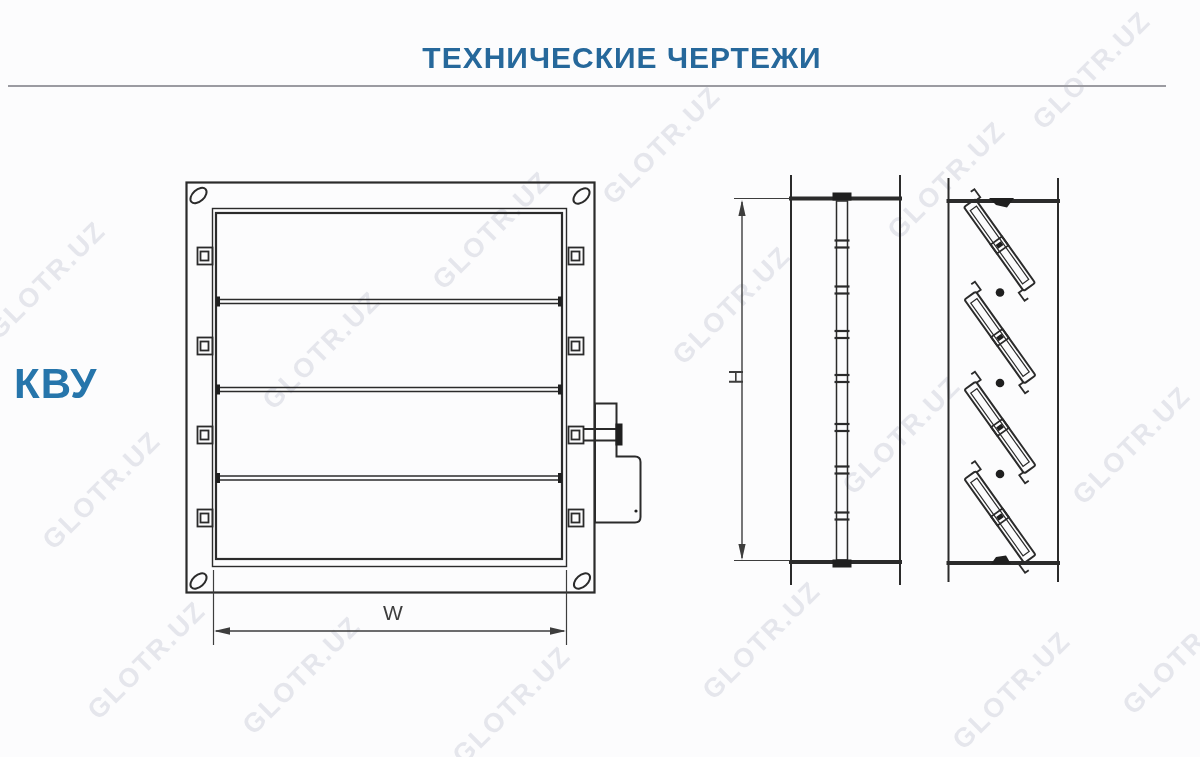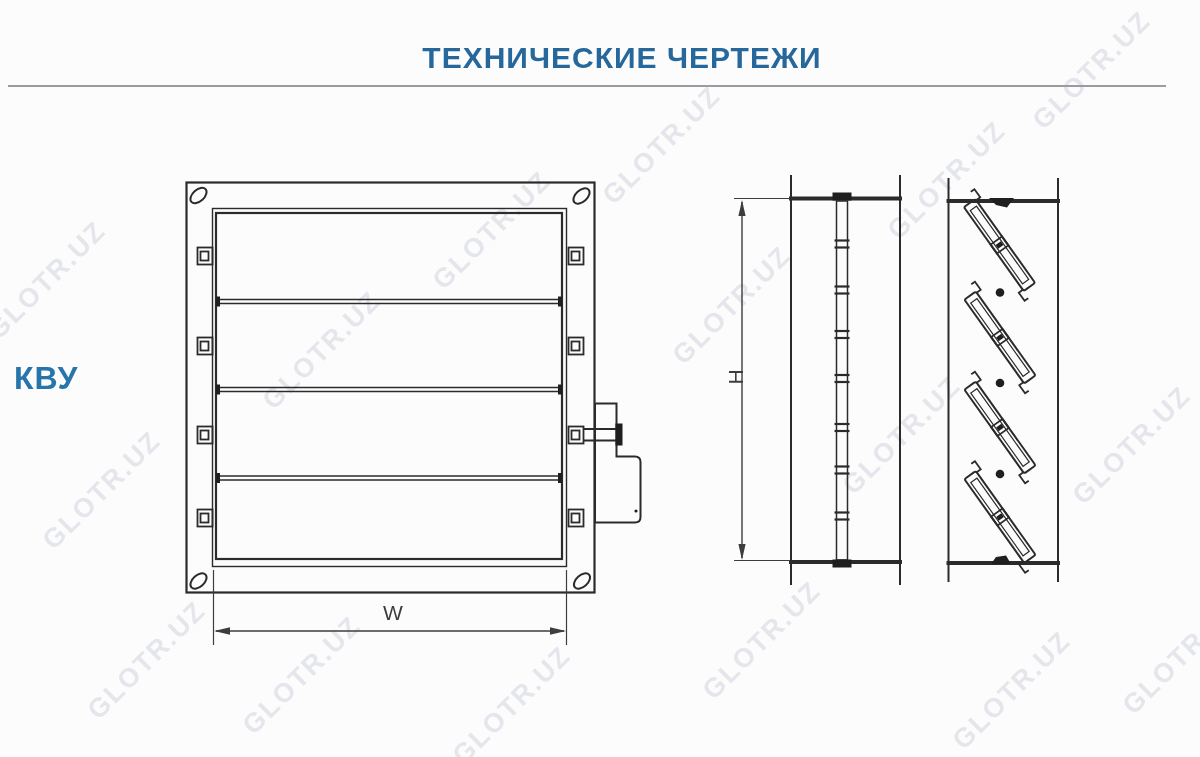--- a/index.html
+++ b/index.html
@@ -13,21 +13,21 @@
     position:absolute;top:41px;left:0;width:1200px;
     text-align:center;font-size:30px;font-weight:700;
     color:#26689b;letter-spacing:1px;padding-left:22px;
   }
   .rule{
     position:absolute;top:85px;left:8px;width:1158px;height:2px;
     background:#9b9ba1;
   }
   .product-code{
     position:absolute;left:14px;top:360px;
-    font-size:32px;font-weight:700;color:#2675ab;letter-spacing:1px;
+    font-size:42px;font-weight:700;color:#2675ab;letter-spacing:1px;
   }
   .dim-label{
     position:absolute;color:#3d3d3d;font-size:21px;
     width:40px;text-align:center;
   }
   .dim-w{left:373px;top:601px;}
   .dim-h{left:716px;top:365px;transform:rotate(-90deg);}
   .wm{
     position:absolute;color:rgba(176,178,198,0.30);
     font-size:27px;font-weight:700;letter-spacing:2px;

